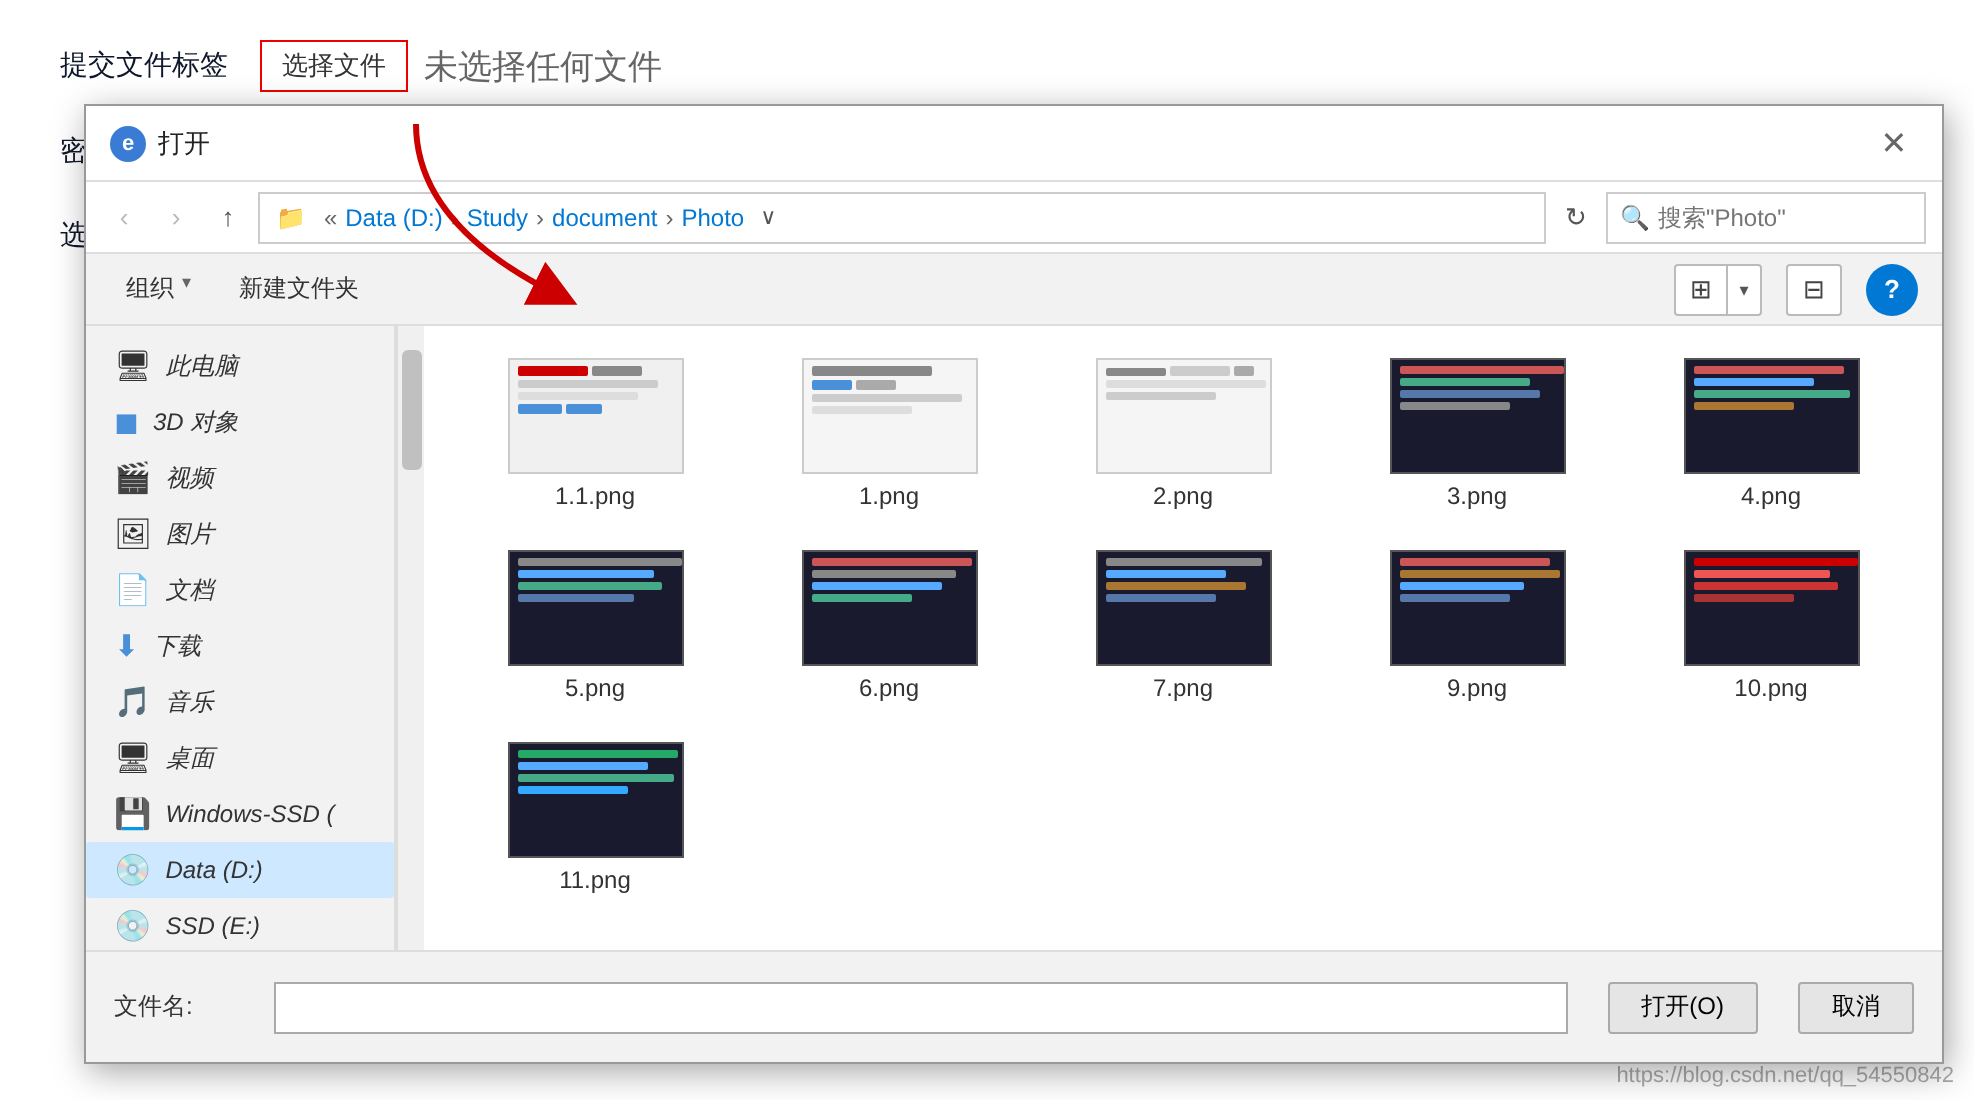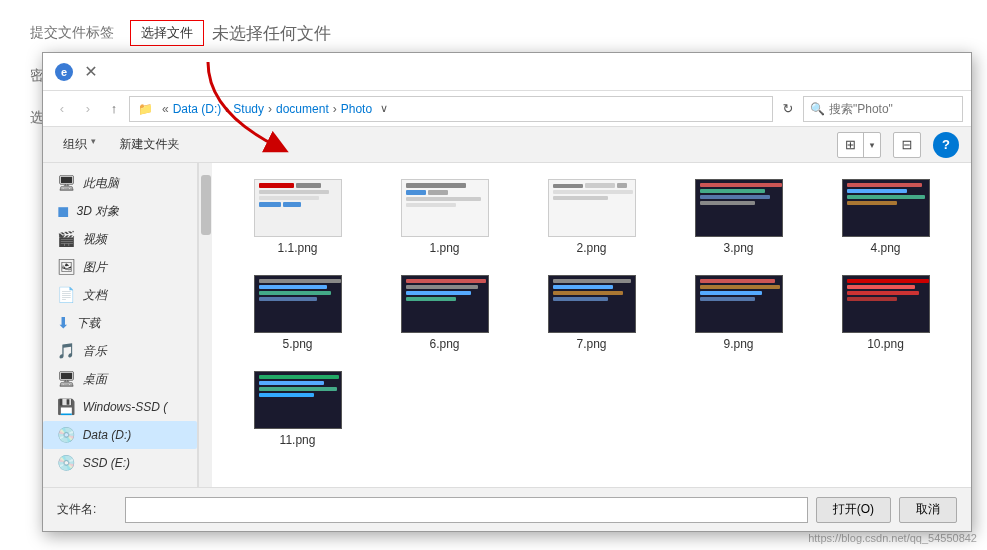--- a/index.html
+++ b/index.html
@@ -22,21 +22,21 @@
     }
     .bg-row {
       display: flex;
       align-items: center;
       margin-bottom: 18px;
       color: #333;
       font-size: 14px;
     }
     .bg-label {
       min-width: 100px;
-      color: #737373;
+      color: #0f172a;
     }
     .choose-file-btn {
       border: 1px solid #e00;
       color: #333;
       background: #fff;
       padding: 3px 10px;
       font-size: 13px;
       cursor: pointer;
       margin-right: 8px;
     }
@@ -386,25 +386,25 @@
       height: 100%;
       font-size: 5px;
       padding: 3px 4px;
       overflow: hidden;
     }
 
     
     .dialog-bottom {
       background: #f2f2f2;
       border-top: 1px solid #ddd;
-      height: 44px;
+      height: 56px;
       display: flex;
       align-items: center;
       padding: 0 14px;
-      gap: 8px;
+      gap: 20px;
     }
     .filename-label {
       font-size: 12px;
       color: #333;
       min-width: 60px;
     }
     .filename-input {
       flex: 1;
       height: 26px;
       border: 1px solid #aaa;
@@ -461,20 +461,21 @@
   </defs>
   <path d="M 10,0 Q 10,50 80,85" stroke="#cc0000" stroke-width="3" fill="none" marker-end="url(#arrowhead)"></path>
 </svg>
 
 <div class="dialog">
 
   <div class="dialog-titlebar">
     <div class="dialog-icon">
       <span>e</span>
     </div>
+    <span class="dialog-title-text">打开</span>
     <div class="dialog-close-btn">✕</div>
   </div>
 
   <div class="address-bar">
     <button class="nav-btn" disabled="">‹</button>
     <button class="nav-btn" disabled="">›</button>
     <button class="nav-btn">↑</button>
     <div class="address-breadcrumb">
       <span style="color:#e8a000; margin-right:5px;">📁</span>
       <span class="breadcrumb-sep">«</span>

